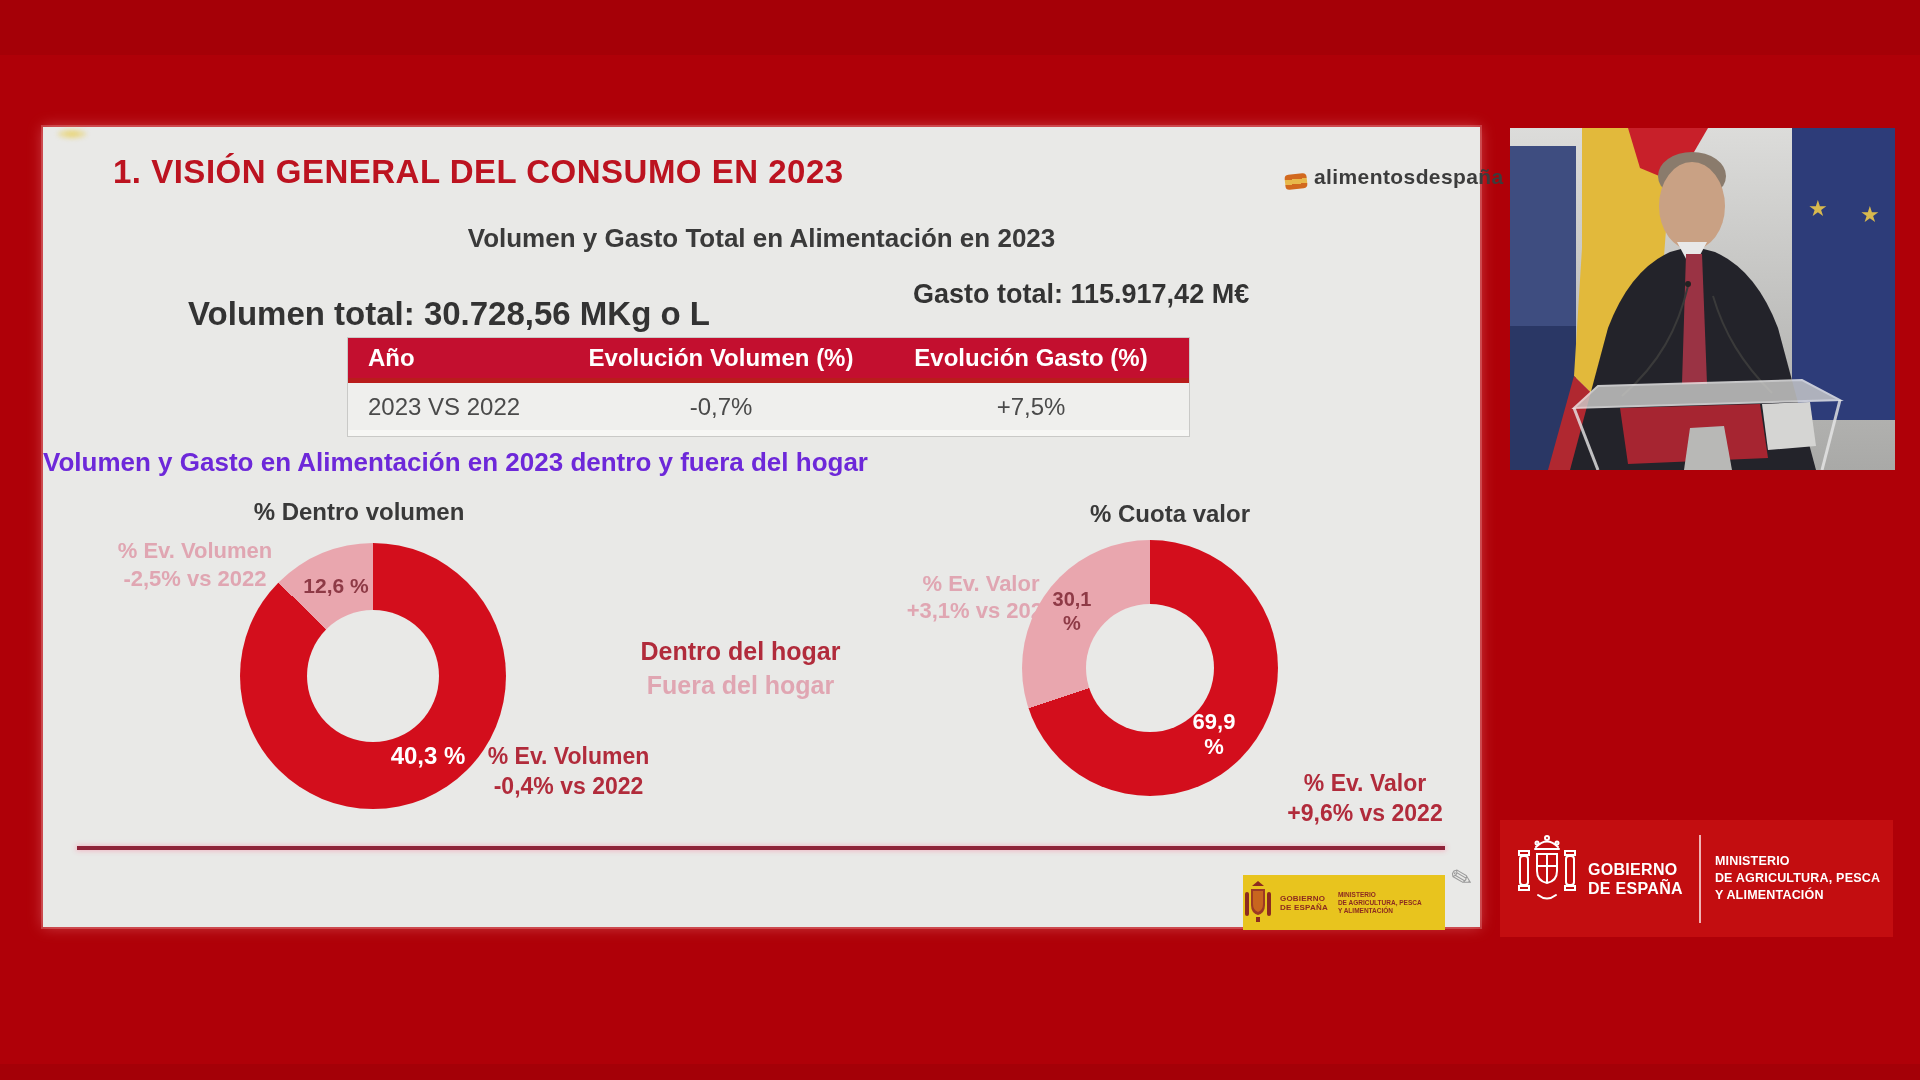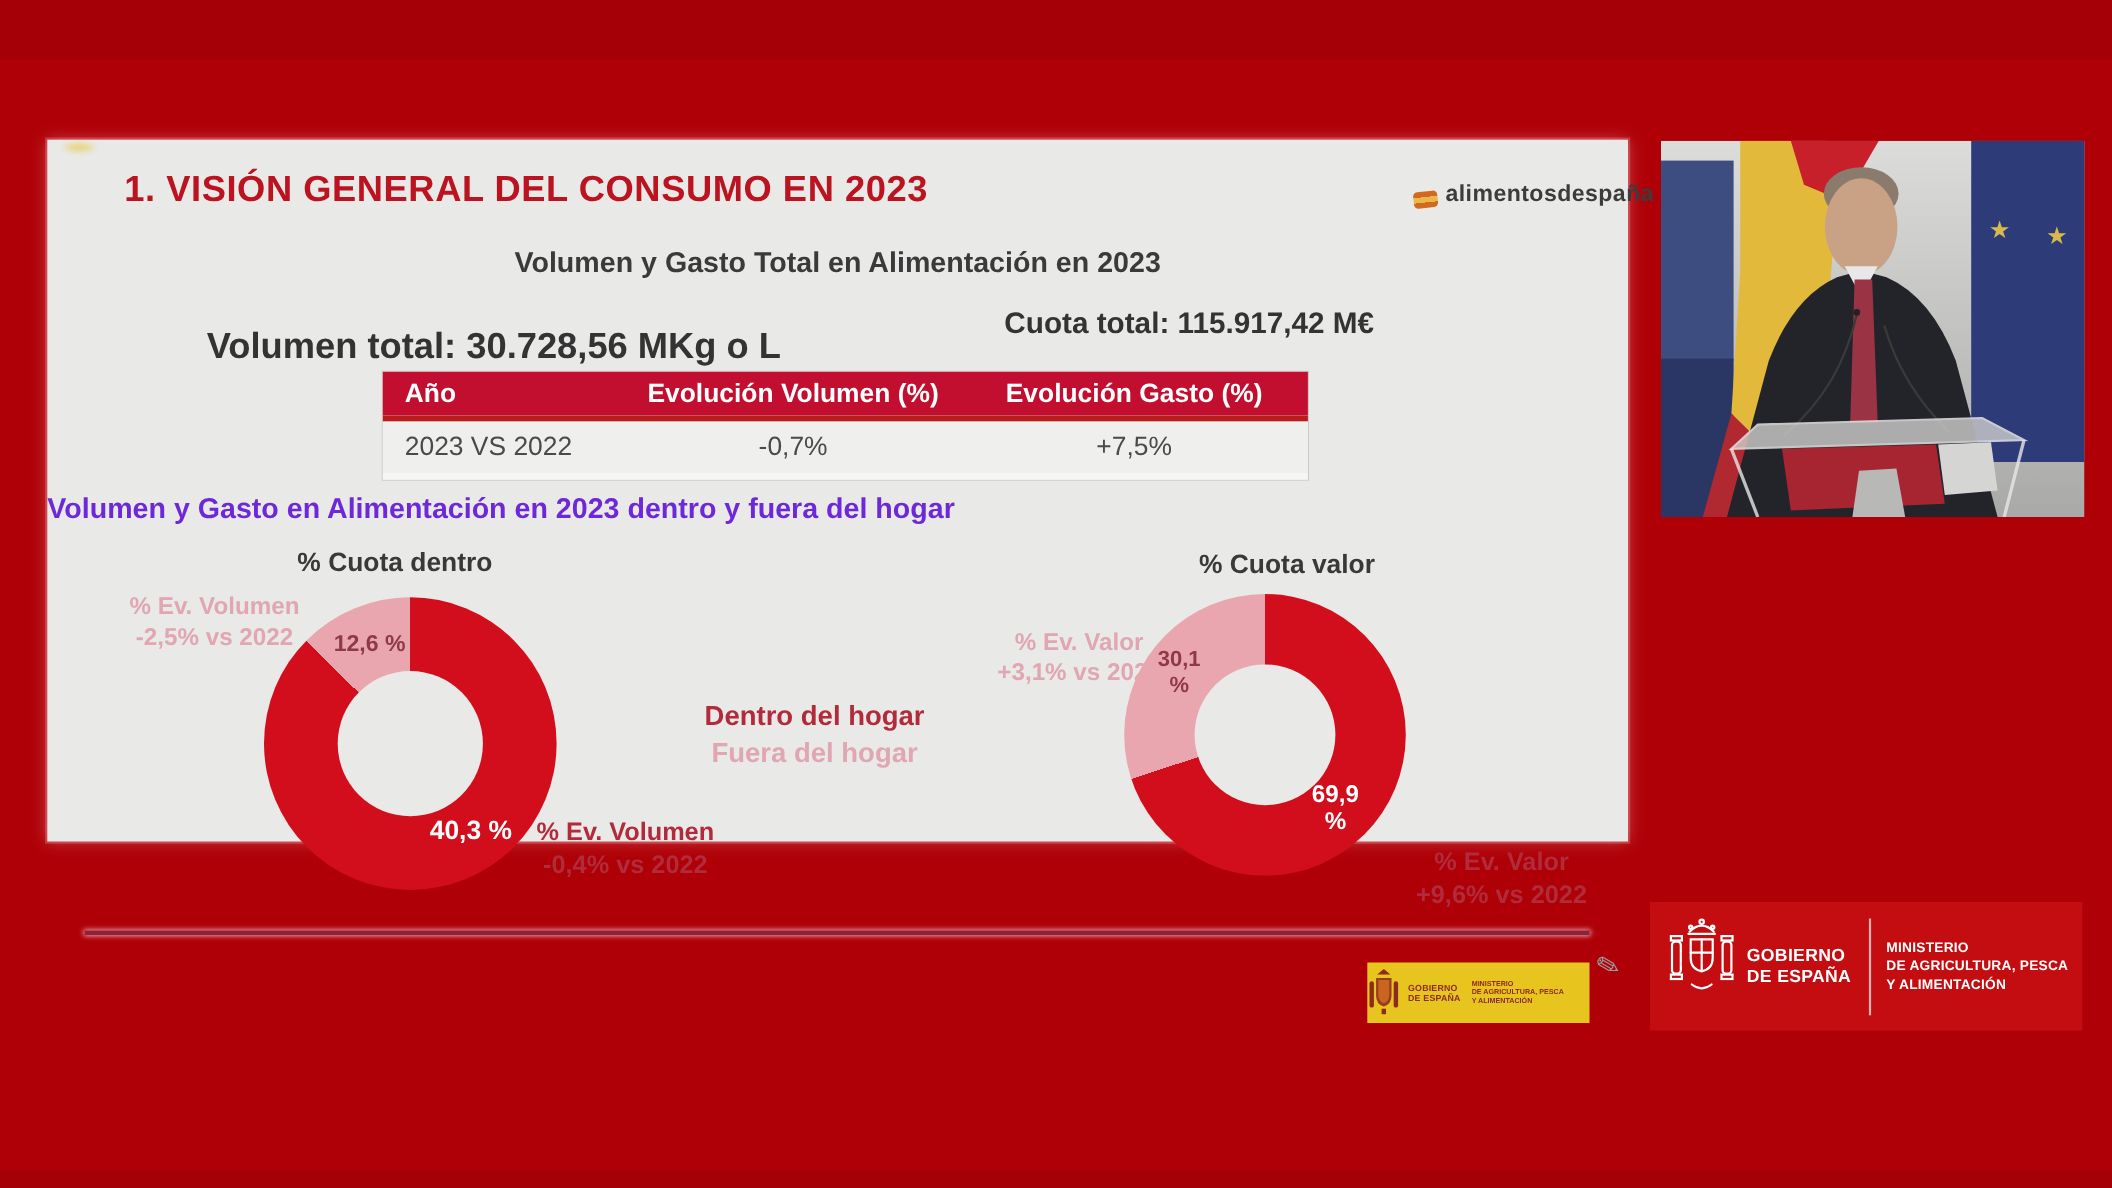--- a/index.html
+++ b/index.html
@@ -2,21 +2,21 @@
 <html><head>
 <meta charset="utf-8">
 <style>
   html,body{margin:0;padding:0;}
   body{font-family:"Liberation Sans",sans-serif;}
   #screen{position:relative;width:1920px;height:1080px;background:#AF0008;overflow:hidden;}
   .topband{position:absolute;left:0;top:0;width:1920px;height:55px;background:#A50007;}
   .bottomband{position:absolute;left:0;bottom:0;width:1920px;height:16px;background:#A40007;}
 
   
-  .slide{position:absolute;left:43px;top:127px;width:1437px;height:638px;background:#E9E9E7;
+  .slide{position:absolute;left:43px;top:127px;width:1437px;height:800px;background:#E9E9E7;
          box-shadow:0 0 0 2px rgba(250,205,205,.25),0 0 14px rgba(255,175,175,.4);}
   .corner-smudge{position:absolute;left:14px;top:2px;width:30px;height:10px;border-radius:50%;
          background:radial-gradient(#E8D26A,rgba(232,210,106,0));filter:blur(2px);}
   .sl-title{position:absolute;left:70px;top:26px;font-size:33px;font-weight:bold;color:#BC1320;letter-spacing:.5px;}
   .brand{position:absolute;left:1242px;top:38px;display:flex;align-items:flex-end;gap:7px;}
   .brand-flag{width:22px;height:15px;border-radius:4px;transform:rotate(-6deg);
          background:linear-gradient(#D2691E 0 34%,#E8B84B 34% 67%,#D2691E 67% 100%);}
   .brand-text{font-size:21px;font-weight:600;color:#3C3C3C;letter-spacing:.4px;}
   .sl-subtitle{position:absolute;left:0;top:96px;width:100%;text-align:center;font-size:26px;font-weight:bold;color:#3A3A3A;}
   .sl-volume{position:absolute;left:145px;top:152px;font-size:33px;font-weight:bold;color:#333;margin-top:16px;}
@@ -86,39 +86,39 @@
 
     <div class="sl-title">1. VISIÓN GENERAL DEL CONSUMO EN 2023</div>
 
     <div class="brand">
       <span class="brand-flag"></span>
       <span class="brand-text">alimentosdespaña</span>
     </div>
 
     <div class="sl-subtitle">Volumen y Gasto Total en Alimentación en 2023</div>
     <div class="sl-volume">Volumen total: 30.728,56 MKg o L</div>
-    <div class="sl-spend">Cuota total: 115.917,42 M€</div>
+    <div class="sl-spend">Gasto total: 115.917,42 M€</div>
 
     <div class="tbl">
       <div class="tbl-head">
         <div class="tc1">Año</div>
         <div class="tc2">Evolución Volumen (%)</div>
         <div class="tc3">Evolución Gasto (%)</div>
       </div>
       <div class="tbl-row">
         <div class="tc1">2023 VS 2022</div>
         <div class="tc2">-0,7%</div>
         <div class="tc3">+7,5%</div>
       </div>
       <div class="tbl-foot"></div>
     </div>
 
     <div class="sl-sect">Volumen y Gasto en Alimentación en 2023 dentro y fuera del hogar</div>
 
-    <div class="ct-title" id="ctl">% Cuota dentro</div>
+    <div class="ct-title" id="ctl">% Dentro volumen</div>
     <div class="pink-lb" id="plL">% Ev. Volumen
 -2,5% vs 2022</div>
     <div class="donut" id="donutL" style="background: conic-gradient(rgb(211, 14, 28) 0deg, rgb(211, 14, 28) 314.64deg, rgb(233, 166, 174) 314.64deg, rgb(233, 166, 174) 360deg);">
       <div class="hole"></div>
     </div>
     <div class="share" id="shPinkL">12,6 %</div>
     <div class="share" id="shRedL">40,3 %</div>
     <div class="red-lb" id="rlL">% Ev. Volumen
 -0,4% vs 2022</div>
 

